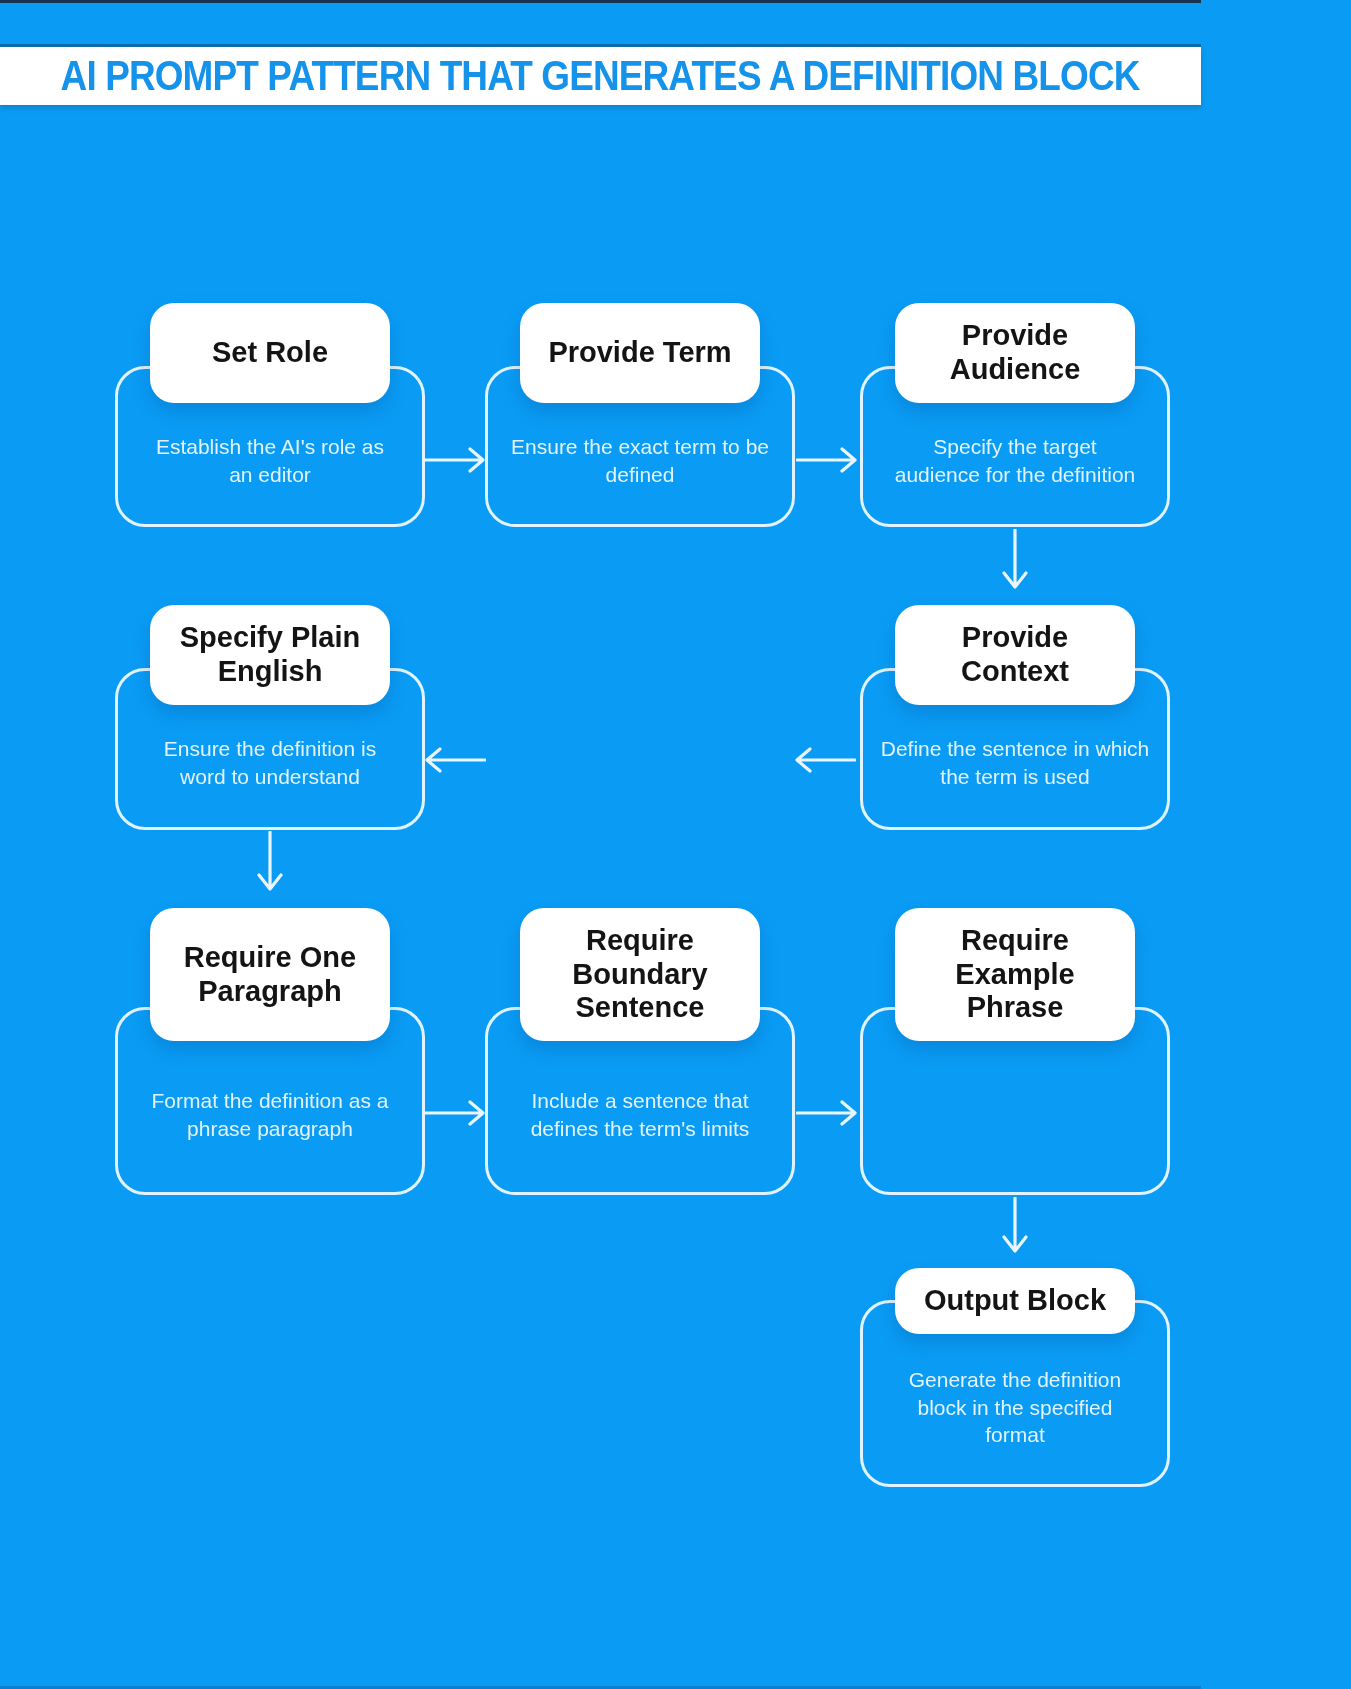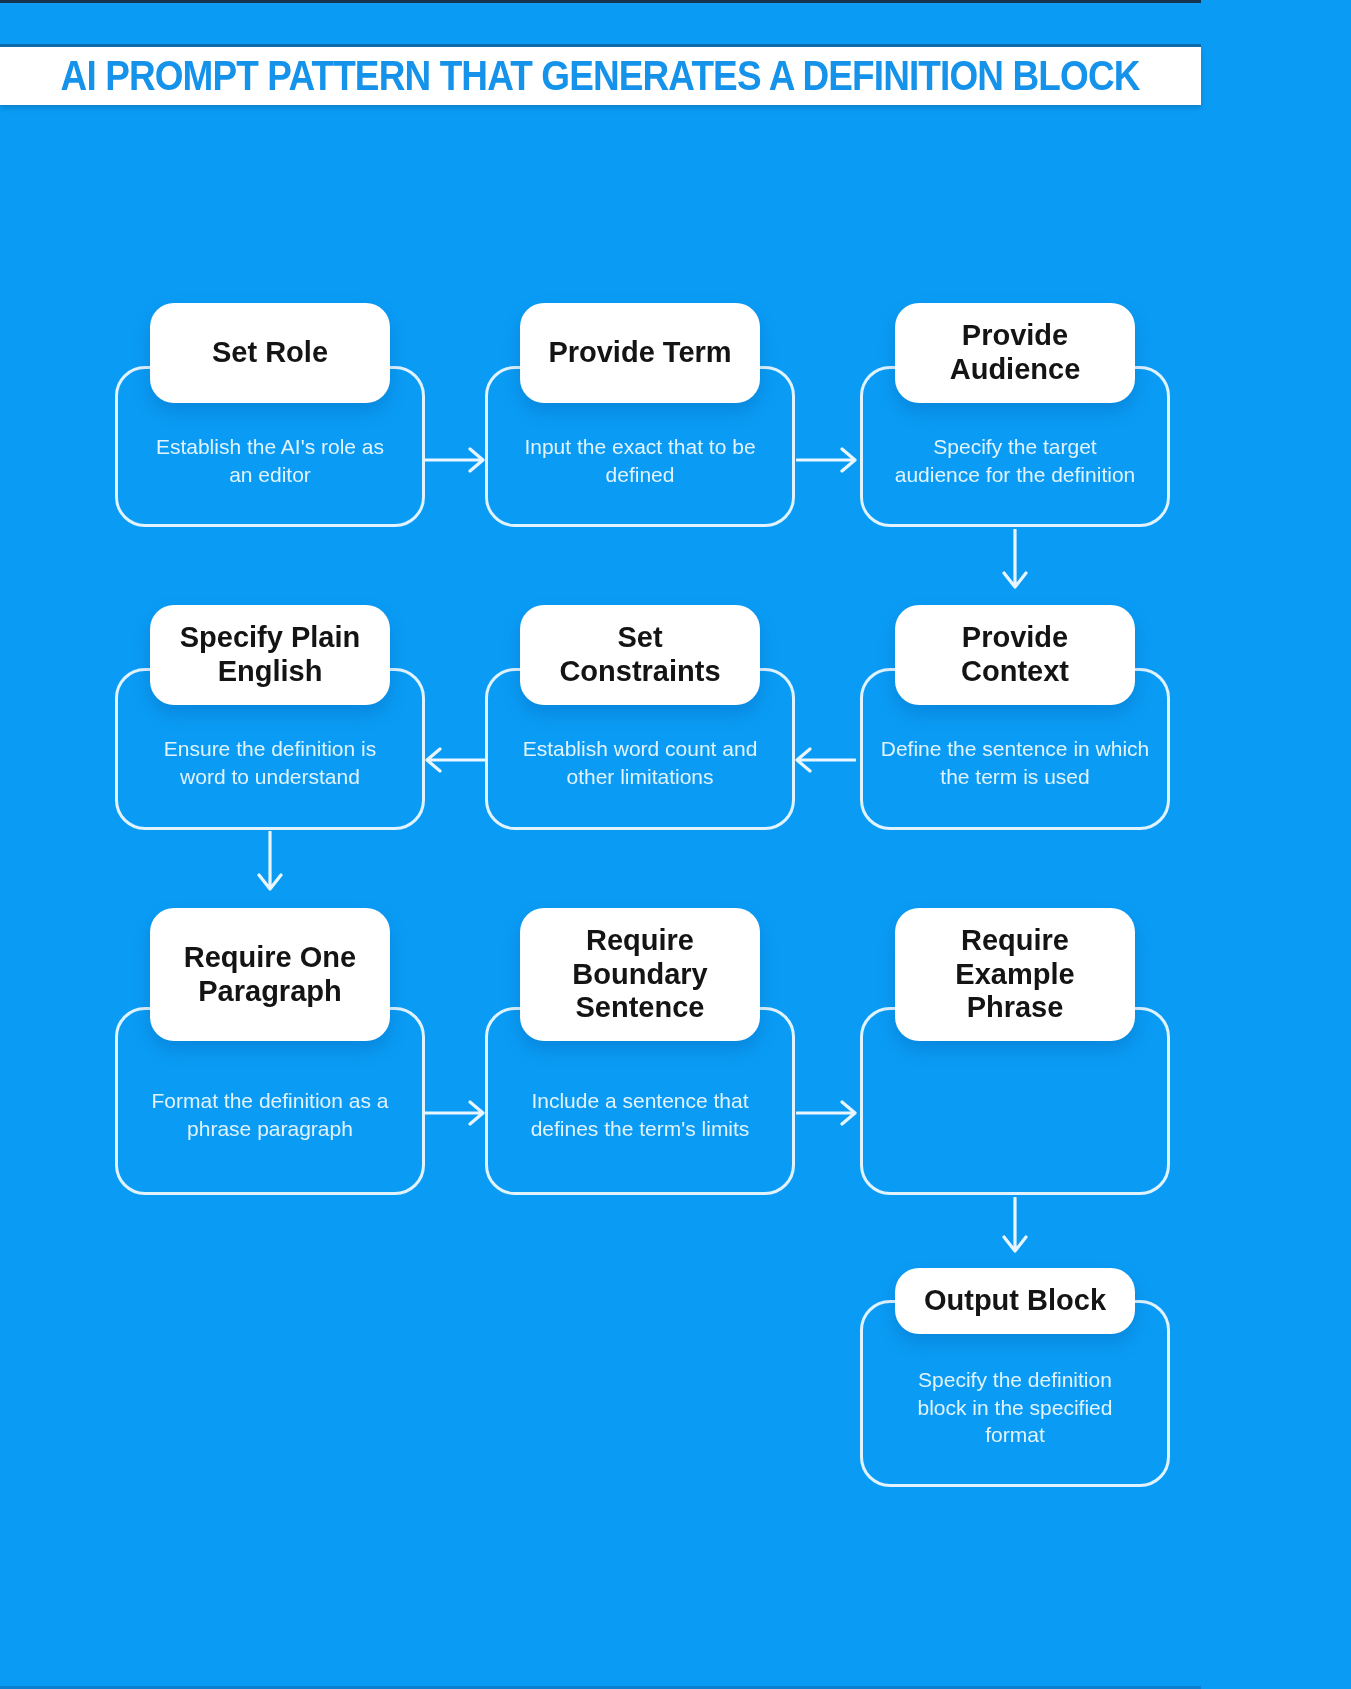--- a/index.html
+++ b/index.html
@@ -48,41 +48,35 @@
     <div class="title">AI PROMPT PATTERN THAT GENERATES A DEFINITION BLOCK</div>
   </div>
 
   <div class="node c1 r1">
     <div class="label">Set Role</div>
     <div class="desc">Establish the AI's role as
 an editor</div>
   </div>
   <div class="node c2 r1">
     <div class="label">Provide Term</div>
-    <div class="desc">Input the exact that to be
+    <div class="desc">Ensure the exact term to be
 defined</div>
   </div>
   <div class="node c3 r1">
     <div class="label">Provide
 Audience</div>
     <div class="desc">Specify the target
 audience for the definition</div>
   </div>
 
   <div class="node c1 r2">
     <div class="label">Specify Plain
 English</div>
     <div class="desc">Ensure the definition is
 word to understand</div>
-  </div>
-  <div class="node c2 r2">
-    <div class="label">Set
-Constraints</div>
-    <div class="desc">Establish word count and
-other limitations</div>
   </div>
   <div class="node c3 r2">
     <div class="label">Provide
 Context</div>
     <div class="desc">Define the sentence in which
 the term is used</div>
   </div>
 
   <div class="node c1 r3">
     <div class="label">Require One
@@ -98,21 +92,21 @@
 defines the term's limits</div>
   </div>
   <div class="node c3 r3">
     <div class="label">Require
 Example
 Phrase</div>
   </div>
 
   <div class="node c3 r4">
     <div class="label">Output Block</div>
-    <div class="desc">Specify the definition
+    <div class="desc">Generate the definition
 block in the specified
 format</div>
   </div>
 
   <svg class="arrow" style="left:424px;top:442px" width="62" height="36" viewBox="0 0 62 36">
     <path d="M1 18 H57 M46 7 L59 18 L46 29"></path>
     </svg>
   <svg class="arrow" style="left:796px;top:442px" width="62" height="36" viewBox="0 0 62 36">
     <path d="M1 18 H57 M46 7 L59 18 L46 29"></path>
     </svg>

